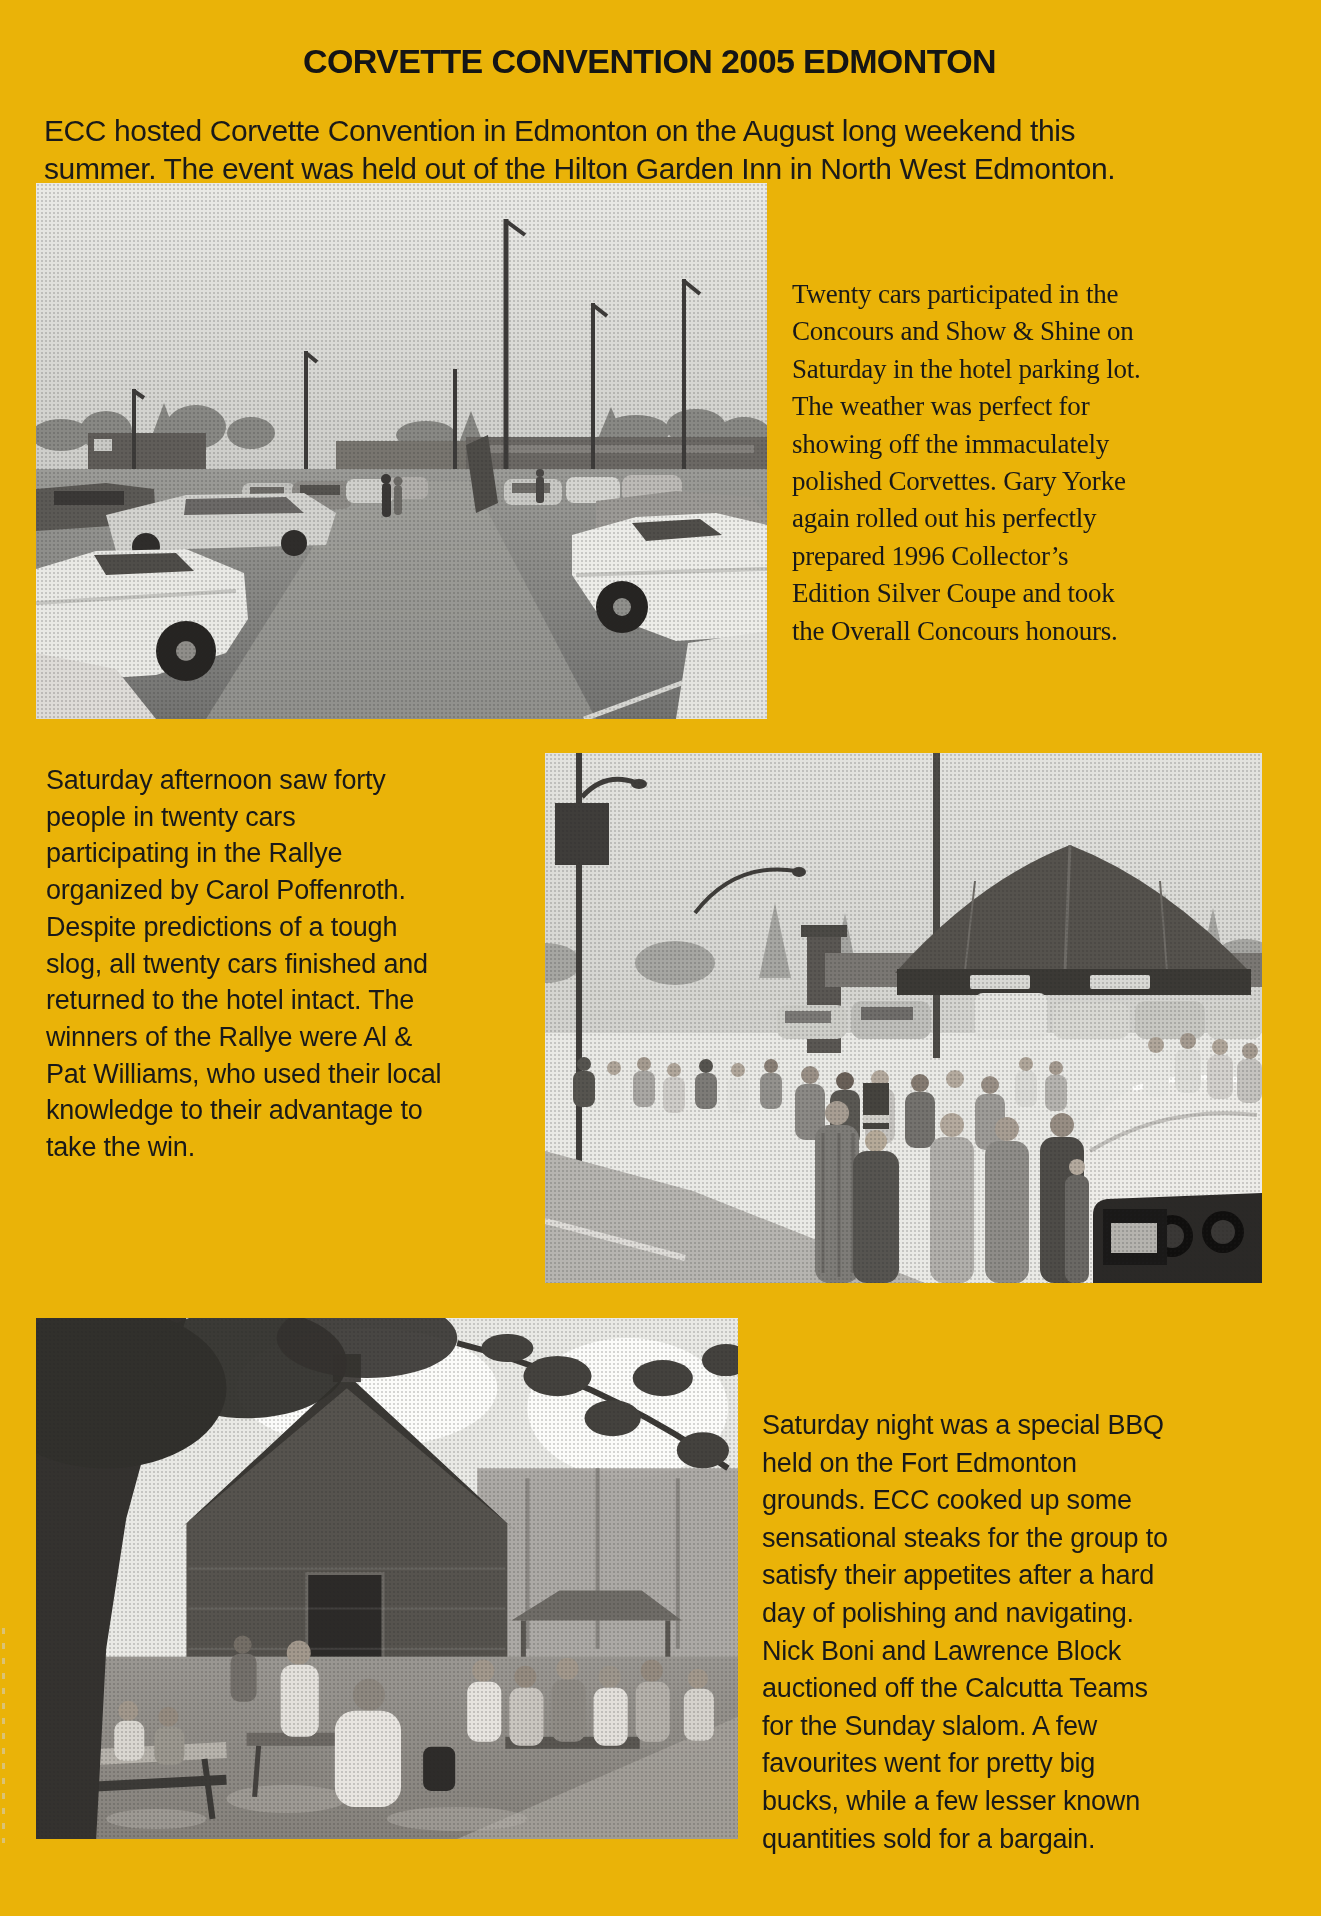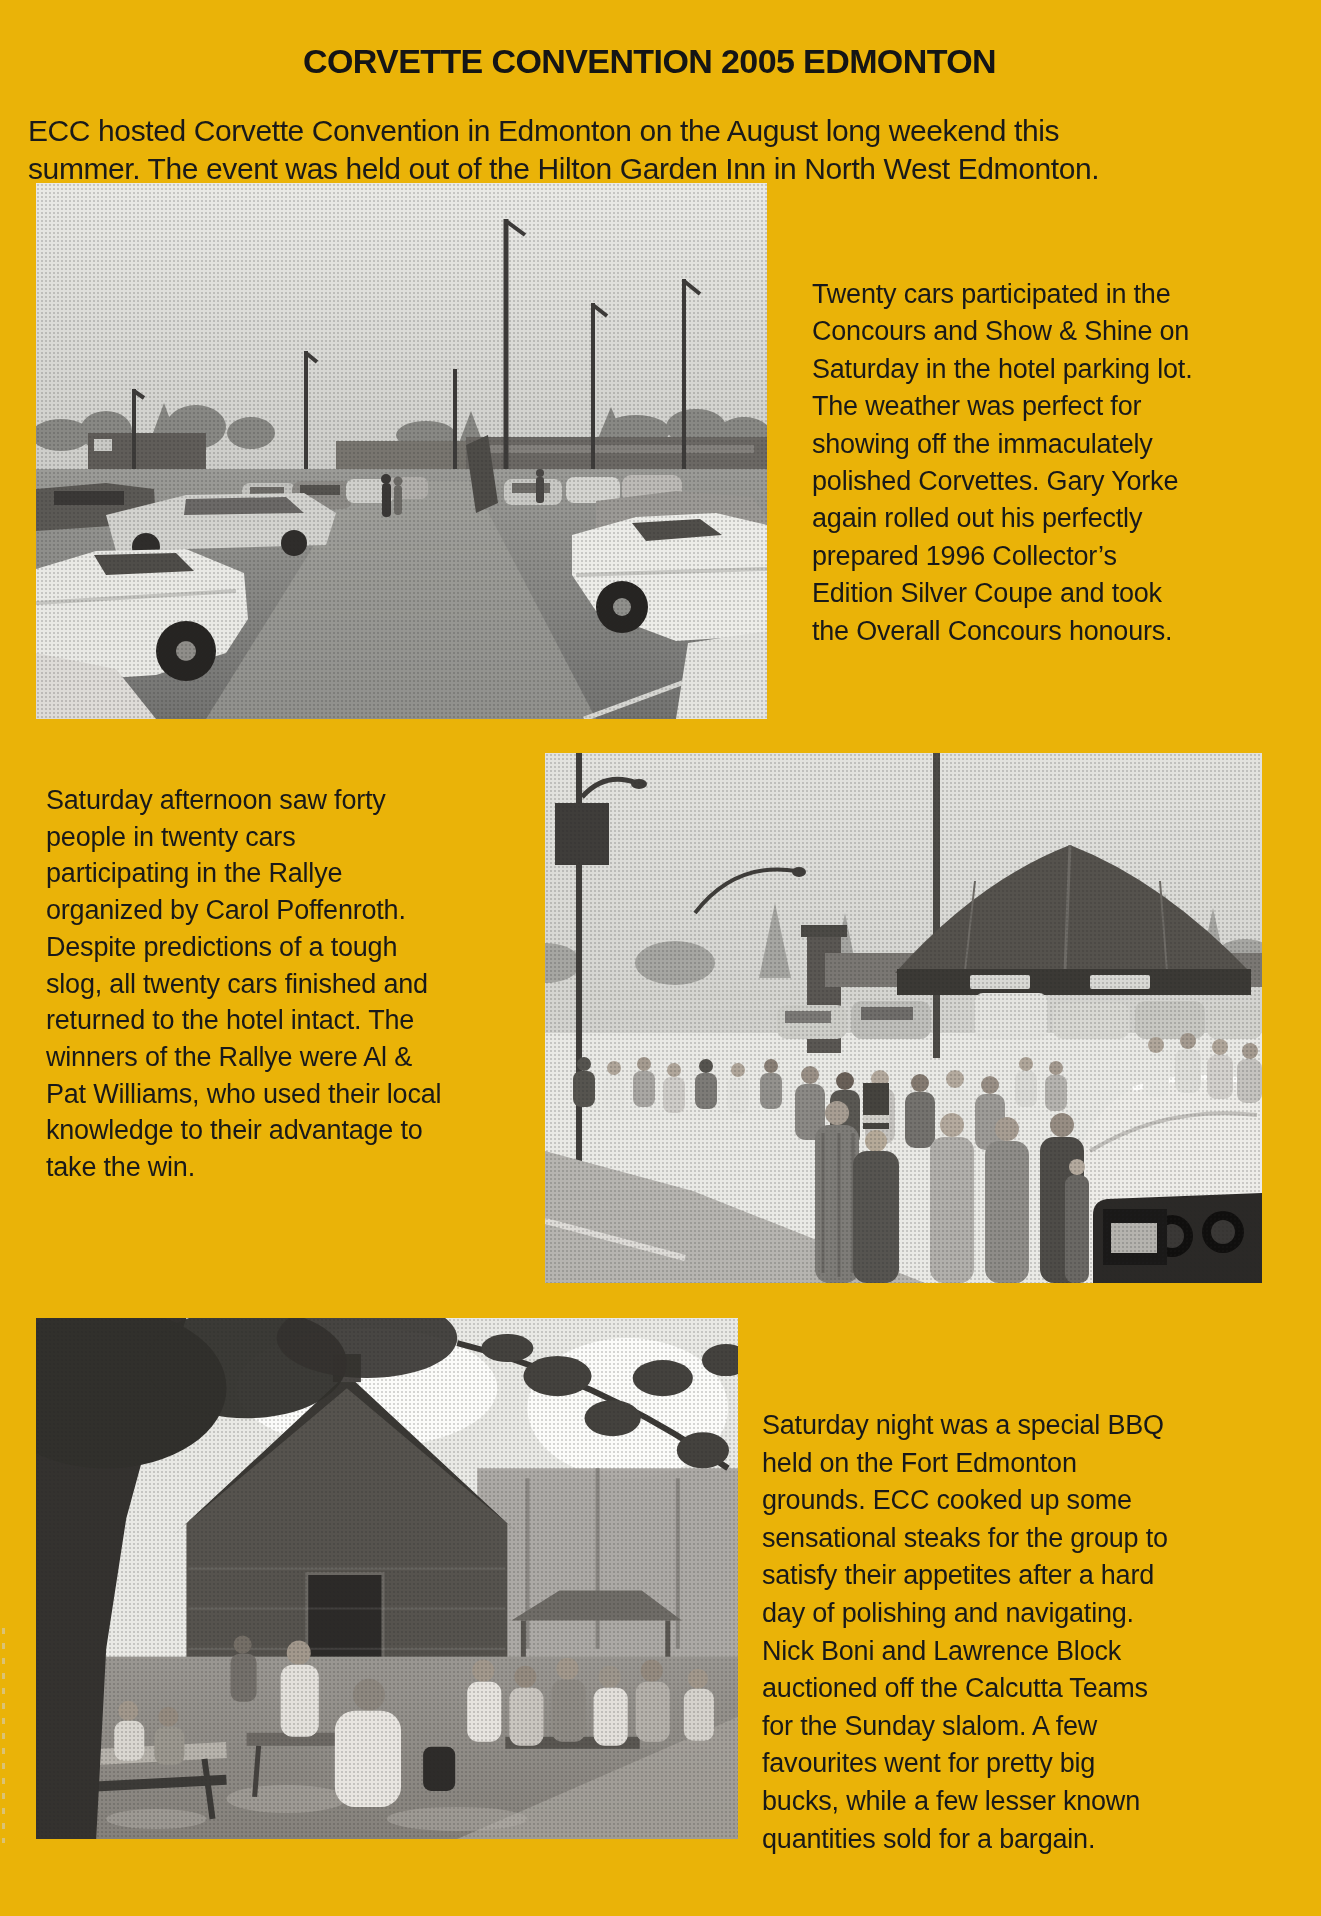--- a/index.html
+++ b/index.html
@@ -8,26 +8,26 @@
     font-family:"Liberation Sans",sans-serif;color:#1b1b1b;
     -webkit-font-smoothing:antialiased;
   }
   .page{position:absolute;inset:0;background:#eab308;overflow:hidden;}
   .title{
     position:absolute;left:0;top:42px;width:1321px;margin:0;
     text-align:center;transform:translateX(-11px);
     font-size:34px;font-weight:bold;letter-spacing:-0.6px;color:#151515;
   }
   .intro{
-    position:absolute;left:28px;top:112px;
+    position:absolute;left:44px;top:112px;
     font-size:30px;line-height:38px;letter-spacing:-0.4px;white-space:pre;color:#1a1a1a;
   }
   .col{position:absolute;font-size:27px;letter-spacing:-0.2px;white-space:pre;color:#191919;}
-  .text1{left:812px;top:276px;line-height:37.4px;}
-  .text2{left:46px;top:762px;line-height:36.7px;margin-top:20px;}
+  .text1{left:792px;top:276px;line-height:37.4px;font-family:Liberation Serif, serif;}
+  .text2{left:46px;top:762px;line-height:36.7px;}
   .text3{left:762px;top:1407px;line-height:37.6px;}
   .line{display:block;}
   figure.photo{margin:0;position:absolute;overflow:hidden;background:#e9e9e5;}
   .photo svg{display:block;width:100%;height:100%;}
   
   .photo::after{
     content:"";position:absolute;inset:0;pointer-events:none;
     background-image:radial-gradient(rgba(35,35,35,0.18) 1px, rgba(0,0,0,0) 1.4px);
     background-size:4px 4px;
   }

